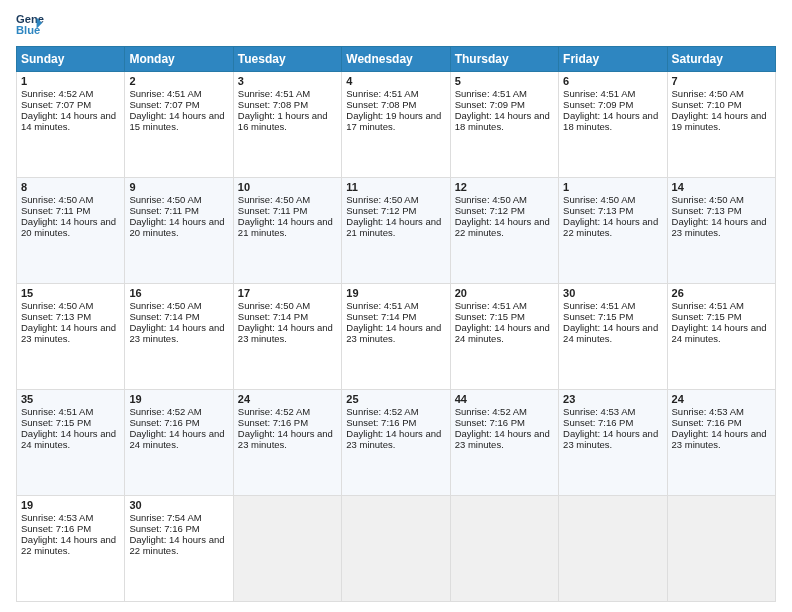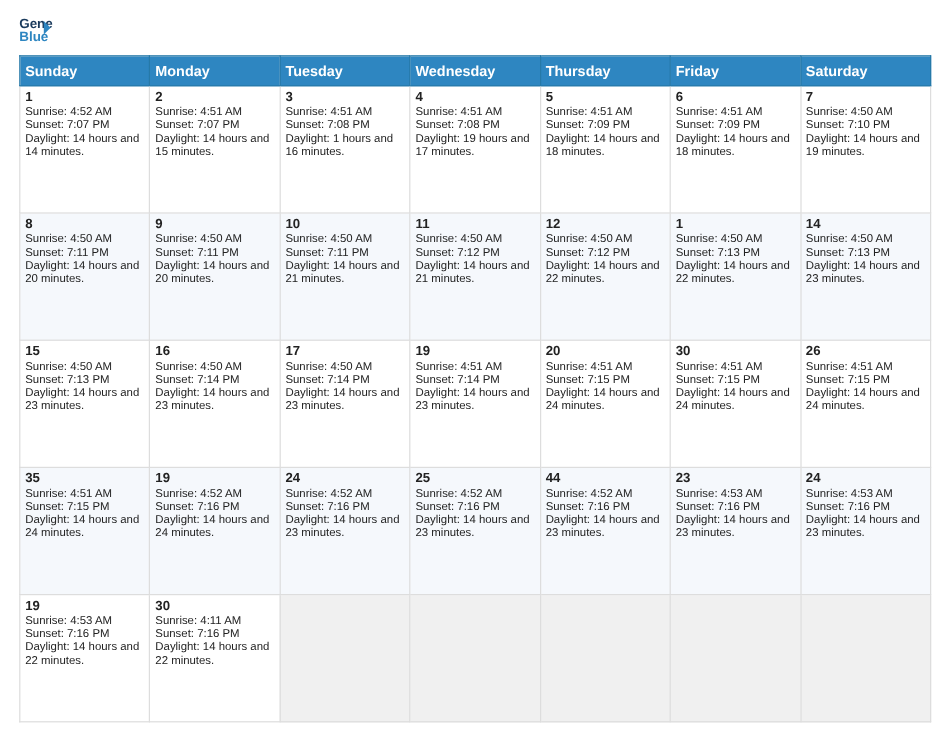--- a/index.html
+++ b/index.html
@@ -144,21 +144,21 @@
           <td><span class="day-num">35</span><span>Sunrise: 4:51 AM</span><br><span>Sunset: 7:15 PM</span><br><span>Daylight: 14 hours and 24 minutes.</span></td>
           <td><span class="day-num">19</span><span>Sunrise: 4:52 AM</span><br><span>Sunset: 7:16 PM</span><br><span>Daylight: 14 hours and 24 minutes.</span></td>
           <td><span class="day-num">24</span><span>Sunrise: 4:52 AM</span><br><span>Sunset: 7:16 PM</span><br><span>Daylight: 14 hours and 23 minutes.</span></td>
           <td><span class="day-num">25</span><span>Sunrise: 4:52 AM</span><br><span>Sunset: 7:16 PM</span><br><span>Daylight: 14 hours and 23 minutes.</span></td>
           <td><span class="day-num">44</span><span>Sunrise: 4:52 AM</span><br><span>Sunset: 7:16 PM</span><br><span>Daylight: 14 hours and 23 minutes.</span></td>
           <td><span class="day-num">23</span><span>Sunrise: 4:53 AM</span><br><span>Sunset: 7:16 PM</span><br><span>Daylight: 14 hours and 23 minutes.</span></td>
           <td><span class="day-num">24</span><span>Sunrise: 4:53 AM</span><br><span>Sunset: 7:16 PM</span><br><span>Daylight: 14 hours and 23 minutes.</span></td>
         </tr>
         <tr>
           <td><span class="day-num">19</span><span>Sunrise: 4:53 AM</span><br><span>Sunset: 7:16 PM</span><br><span>Daylight: 14 hours and 22 minutes.</span></td>
-          <td><span class="day-num">30</span><span>Sunrise: 4:11 AM</span><br><span>Sunset: 7:16 PM</span><br><span>Daylight: 14 hours and 22 minutes.</span></td>
+          <td><span class="day-num">30</span><span>Sunrise: 7:54 AM</span><br><span>Sunset: 7:16 PM</span><br><span>Daylight: 14 hours and 22 minutes.</span></td>
           <td class="day-empty"></td>
           <td class="day-empty"></td>
           <td class="day-empty"></td>
           <td class="day-empty"></td>
           <td class="day-empty"></td>
         </tr>
       </tbody>
   </table>
 </div>
 

